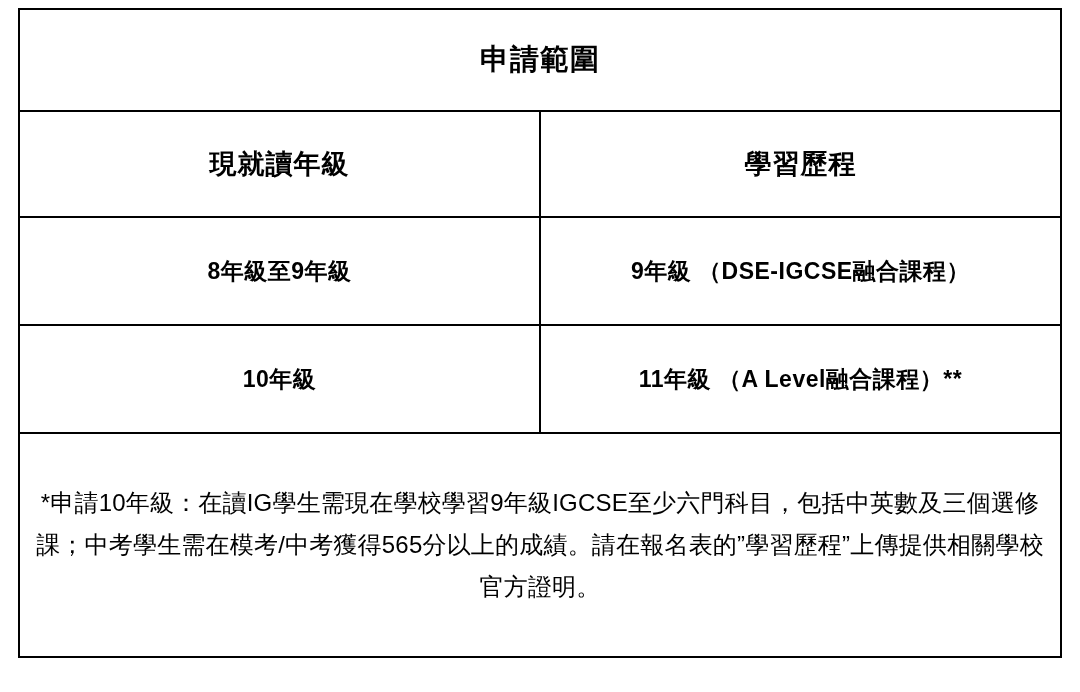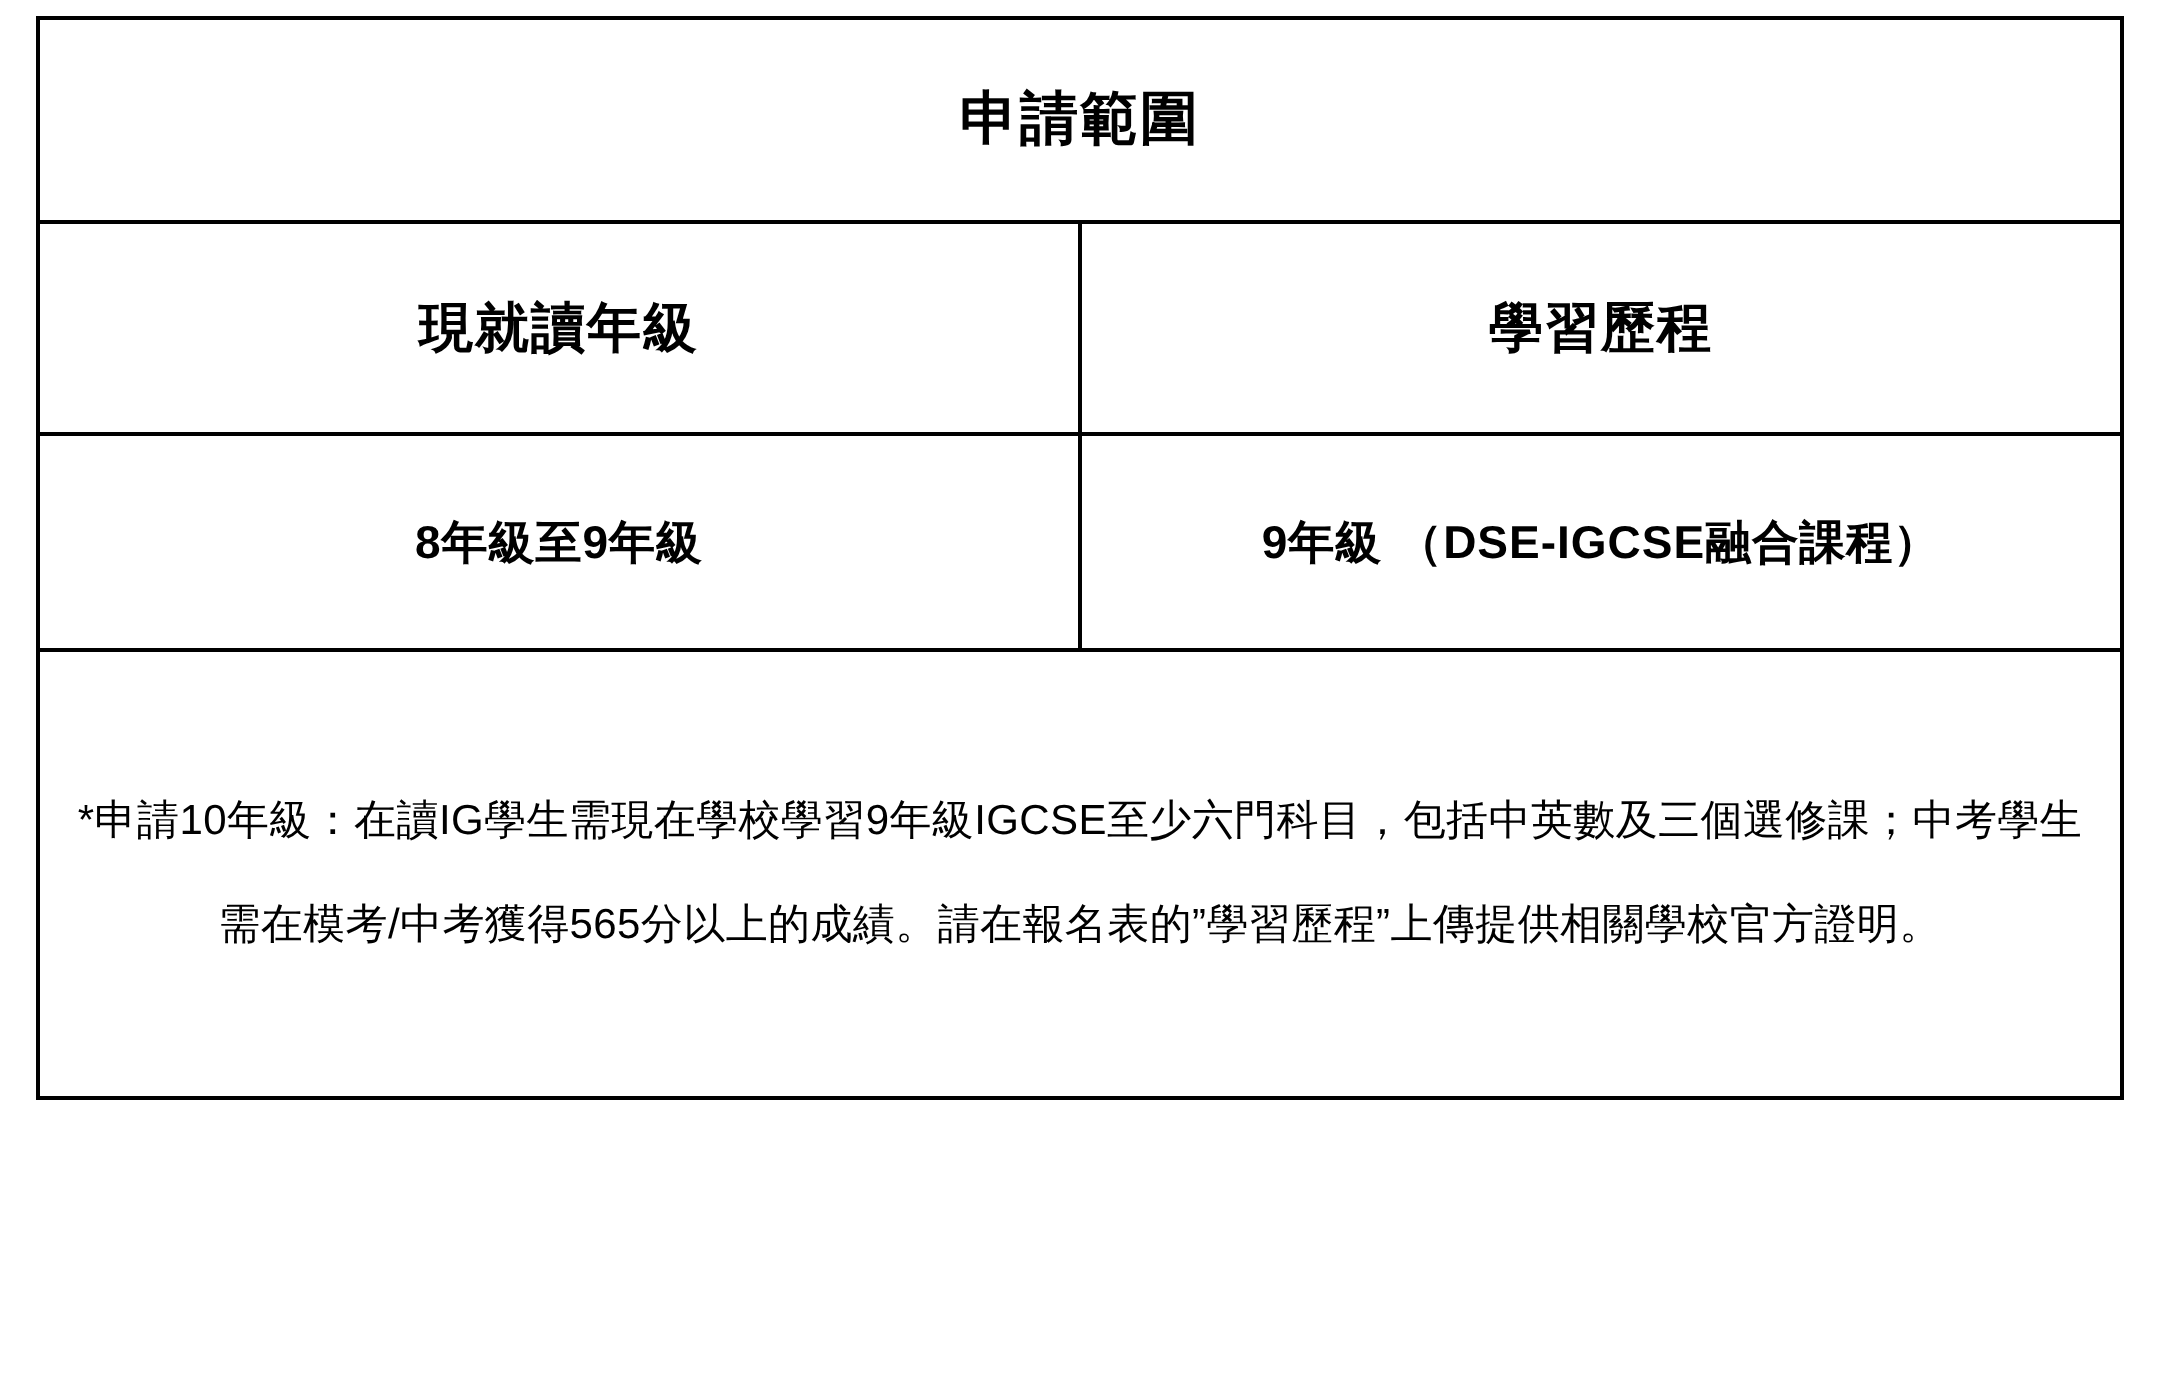--- a/index.html
+++ b/index.html
@@ -52,22 +52,22 @@
     font-weight: bold;
     letter-spacing: 0.5px;
   }
   .note-cell {
     text-align: left;
     vertical-align: top;
     padding: 14px 16px 18px 14px;
     height: 190px;
   }
   .note-text {
-    font-size: 21px;
-    line-height: 52px;
+    font-size: 24px;
+    line-height: 42px;
     letter-spacing: 0.2px;
     white-space: pre-wrap;
   }
   .col-left { width: 50%; }
   .col-right { width: 50%; }
 </style>
 </head>
 <body>
 
 <div class="sheet">
@@ -82,19 +82,23 @@
       </tr>
       <tr>
         <td class="head-cell">現就讀年級</td>
         <td class="head-cell">學習歷程</td>
       </tr>
       <tr>
         <td class="body-cell">8年級至9年級</td>
         <td class="body-cell">9年級 （DSE-IGCSE融合課程）</td>
       </tr>
       <tr>
+        <td class="body-cell">10年級</td>
+        <td class="body-cell">11年級 （A Level融合課程）**</td>
+      </tr>
+      <tr>
         <td class="note-cell" colspan="2">
           <div class="note-text">*申請10年級：在讀IG學生需現在學校學習9年級IGCSE至少六門科目，包括中英數及三個選修課；中考學生需在模考/中考獲得565分以上的成績。請在報名表的”學習歷程”上傳提供相關學校官方證明。</div>
         </td>
       </tr>
     </tbody>
   </table>
 </div>
 
 </body></html>

